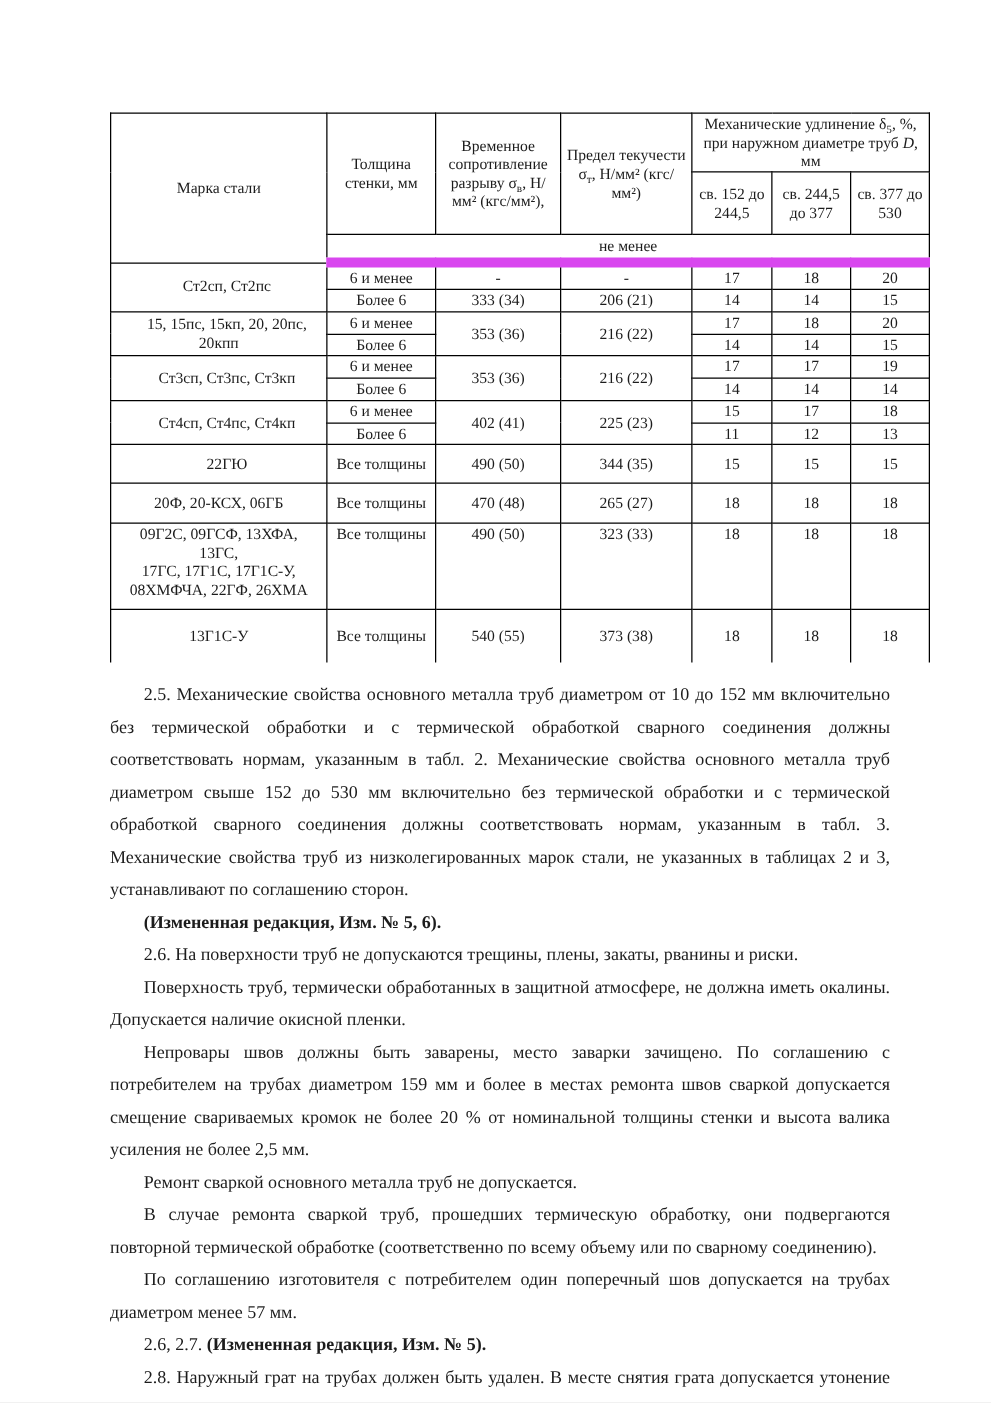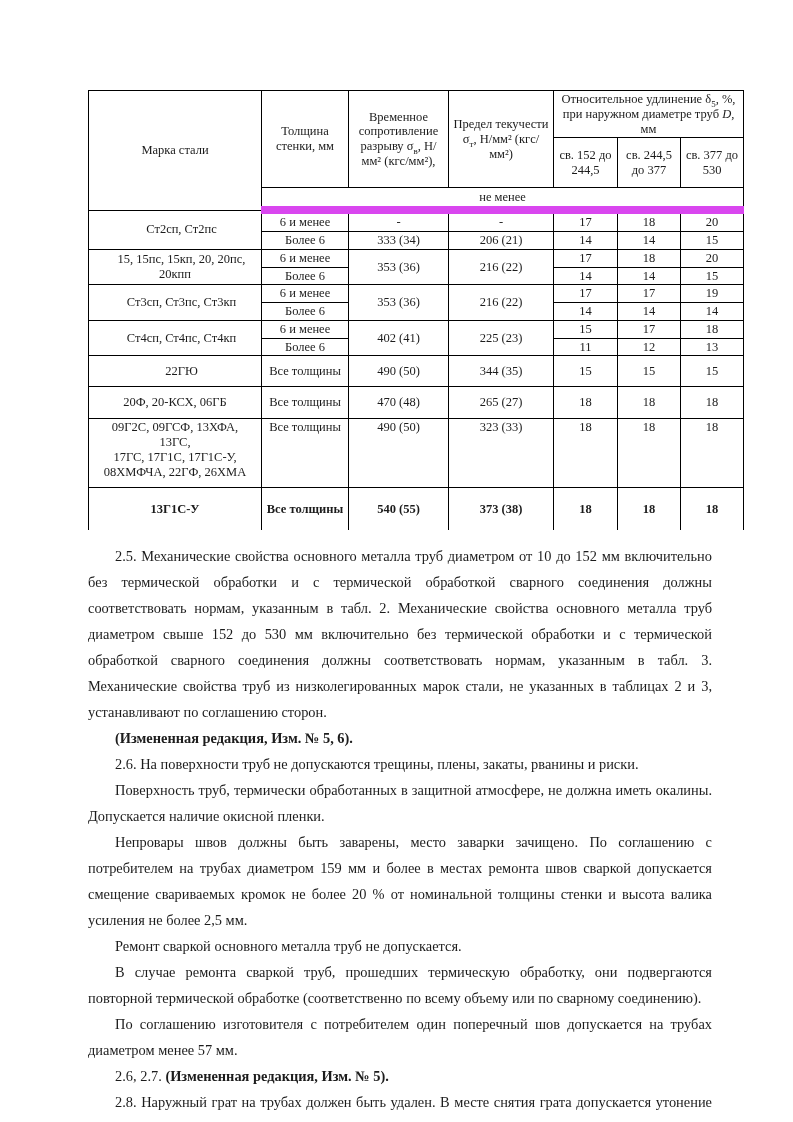--- a/index.html
+++ b/index.html
@@ -32,21 +32,21 @@
   thead th{background:#fff;}
   th.mark-h{border-left:none;border-bottom:2px solid #000;margin-top:19px;}
   tr.h-top{height:46px;}
   tr.h-sub{height:50px;}
   tr.h-notless td{height:16px;border-bottom:8px solid #d946ef;}
   tbody tr{height:16px;}
   tr.tall2{height:31px;}
   tr.tall2b{height:32px;}
   tr.tall4{height:69px;}
   tr.lastrow{height:42px;}
-  tr.lastrow td{border-bottom:none;font-weight:bold;}
+  tr.lastrow td{border-bottom:none;}
   tr.tall4 td{vertical-align:top;}
   td.mark{
     text-align:left;
     padding-left:2px;
     white-space:pre-line;
   }
   td.mark.indent{text-indent:13px;}
   sub{font-size:9px;line-height:0;}
   .it{font-style:italic;}
   
@@ -78,21 +78,21 @@
         <col style="width:64px">
         <col style="width:63px">
         <col style="width:63px">
     </colgroup>
     <thead>
       <tr class="h-top">
         <th class="mark-h" rowspan="3">Марка стали</th>
         <th rowspan="2">Толщина стенки, мм</th>
         <th rowspan="2"><span>Временное сопротивление разрыву σ</span><sub>в</sub><span>, Н/мм² (кгс/мм²),</span></th>
         <th rowspan="2"><span>Предел текучести σ</span><sub>т</sub><span>, Н/мм² (кгс/мм²)</span></th>
-        <th colspan="3"><span>Относительное удлинение δ</span><sub>5</sub><span>, %, при наружном диаметре труб </span><span class="it">D</span><span>, мм</span></th>
+        <th colspan="3"><span>Механические удлинение δ</span><sub>5</sub><span>, %, при наружном диаметре труб </span><span class="it">D</span><span>, мм</span></th>
       </tr>
       <tr class="h-sub">
         <th>св. 152 до 244,5</th>
         <th>св. 244,5 до 377</th>
         <th>св. 377 до 530</th>
       </tr>
       <tr class="h-notless">
         <td colspan="6">не менее</td>
       </tr>
     </thead>

